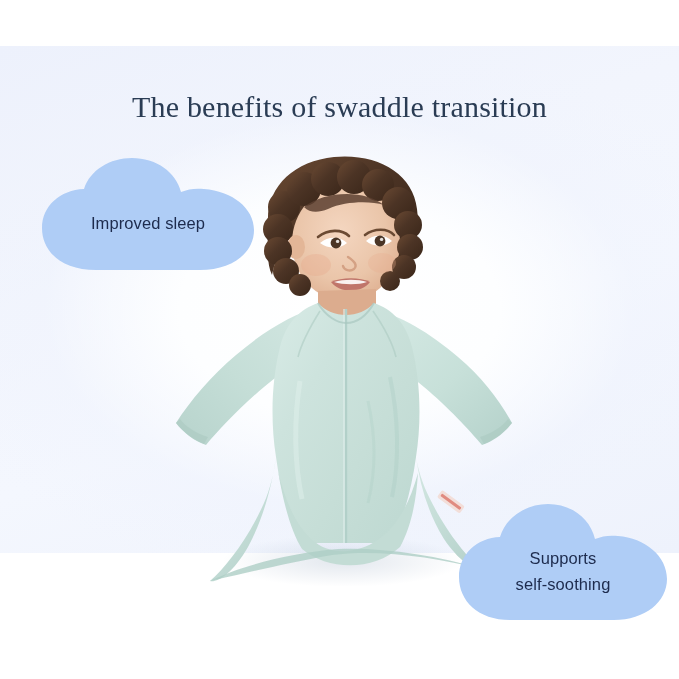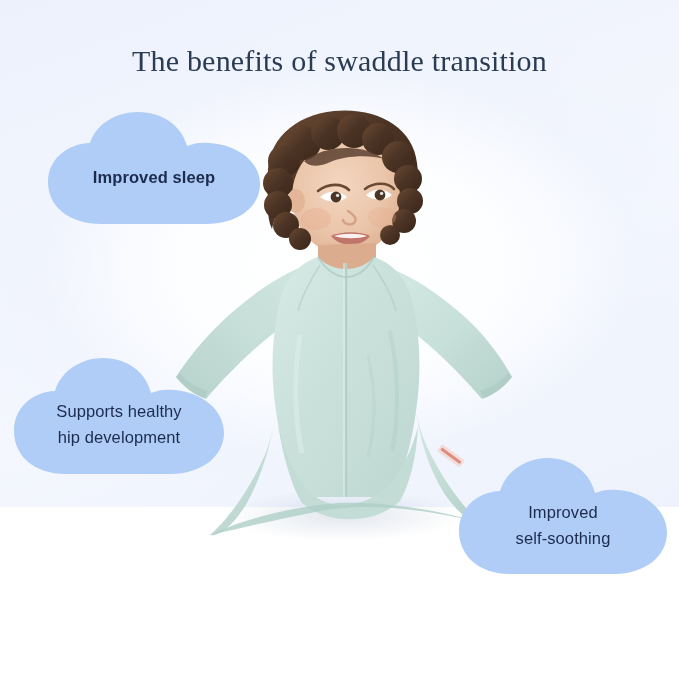--- a/index.html
+++ b/index.html
@@ -12,20 +12,21 @@
     overflow: hidden;
     font-family: "Liberation Sans", sans-serif;
   }
   #infographic {
     position: relative;
     width: 679px;
     height: 507px;
     background:
       radial-gradient(ellipse 62% 55% at 50% 52%, #ffffff 0%, #fdfeff 38%, rgba(239,243,253,0.35) 70%, rgba(238,242,252,0) 100%),
       linear-gradient(160deg, #edf1fc 0%, #f2f5fd 35%, #f4f7fe 60%, #eef2fc 100%);
+    margin-top: 46px;
   }
 
   
   .title {
     position: absolute;
     top: 44px;
     left: 0;
     width: 679px;
     text-align: center;
     font-family: "Liberation Serif", serif;
@@ -70,21 +71,21 @@
     font-size: 16.5px;
     line-height: 1.55;
     letter-spacing: 0.1px;
     text-align: center;
     padding-top: 16px;
     box-sizing: border-box;
     white-space: pre-line;
   }
 
   
-  #cloud-improved-sleep   { left: 42px;  top: 112px; width: 224px; height: 112px; font-weight: bold; }
+  #cloud-improved-sleep   { left: 36px;  top: 112px; width: 224px; height: 112px; }
   #cloud-improved-sleep   .cloud-label { padding-top: 20px; }
 
   #cloud-safer-sleep      { left: 434px; top: 178px; width: 224px; height: 118px; }
   #cloud-safer-sleep      .cloud-label { padding-top: 20px; }
 
   #cloud-hip-development  { left: 8px;   top: 358px; width: 222px; height: 116px; }
   #cloud-hip-development  .cloud-label { padding-top: 18px; }
 
   #cloud-self-soothing    { left: 454px; top: 458px; width: 218px; height: 116px; }
   #cloud-self-soothing    .cloud-label { padding-top: 20px; }
@@ -235,34 +236,25 @@
   <div class="cloud" id="cloud-improved-sleep">
     <svg class="cloud-shape" viewBox="0 0 224 112" preserveAspectRatio="none">
       <path d="M60 112 C26 112 6 94 6 70 C6 48 24 32 48 31 C54 12 74 0 96 0
                C120 0 140 14 145 34 C152 31 160 30 168 31
                C196 33 218 50 218 72 C218 95 196 112 164 112 Z" fill="#afcdf6"></path>
     </svg>
     <div class="cloud-label" style="color: rgb(29, 43, 77);">Improved sleep</div>
   </div>
 
 
-  <div class="cloud" id="cloud-hip-development">
-    <svg class="cloud-shape" viewBox="0 0 222 116" preserveAspectRatio="none">
-      <path d="M58 116 C25 116 6 97 6 73 C6 50 24 34 47 33 C53 13 73 0 95 0
-               C119 0 138 14 143 35 C150 32 158 31 166 32
-               C194 34 216 52 216 75 C216 98 194 116 162 116 Z" fill="#afcdf6"></path>
-    </svg>
-    <div class="cloud-label" style="color: rgb(29, 43, 77);">Supports healthy
-hip development</div>
-  </div>
 
   <div class="cloud" id="cloud-self-soothing">
     <svg class="cloud-shape" viewBox="0 0 218 116" preserveAspectRatio="none">
       <path d="M56 116 C24 116 5 97 5 73 C5 50 23 34 46 33 C52 13 72 0 94 0
                C117 0 136 14 141 35 C148 32 156 31 164 32
                C191 34 213 52 213 75 C213 98 191 116 160 116 Z" fill="#afcdf6"></path>
     </svg>
-    <div class="cloud-label" style="color: rgb(29, 43, 77);">Improved
+    <div class="cloud-label" style="color: rgb(29, 43, 77);">Supports
 self-soothing</div>
   </div>
 
 
 </div>
 
 </body></html>

